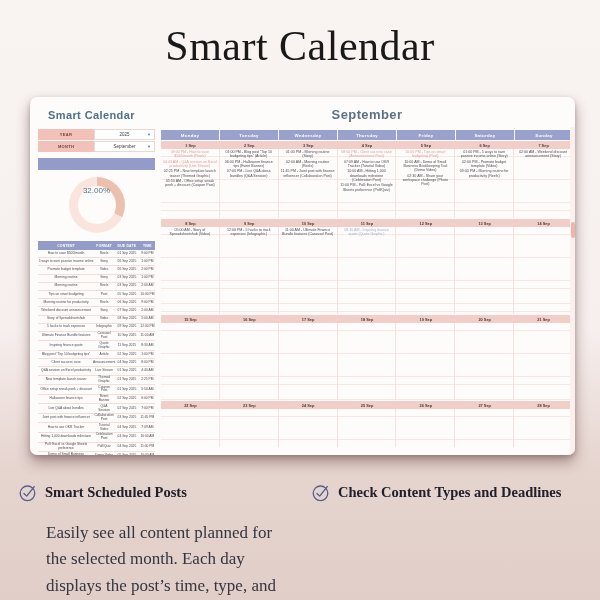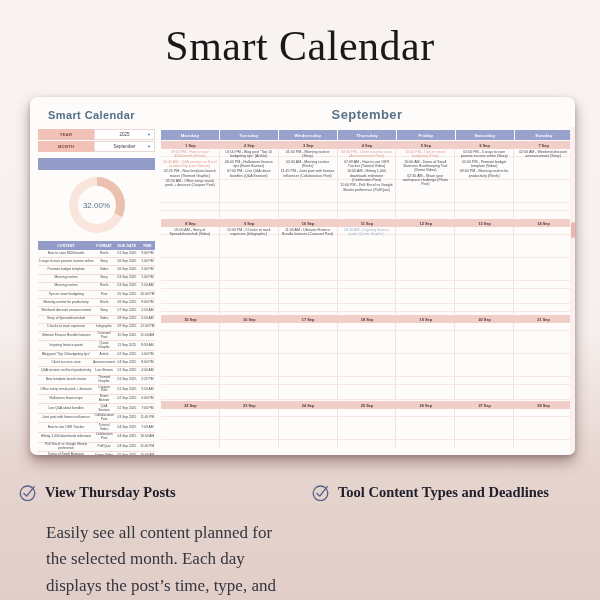--- a/index.html
+++ b/index.html
@@ -37,21 +37,21 @@
   .selector-caret { position:absolute; right:3px; color:#4a78c8; font-size:4px; }
   .accent-bar { height:12px; background:#939cc8; margin:6px 0 4px 0; }
   .donut-wrap { display:flex; align-items:center; justify-content:center; height:62px; position:relative; }
   .donut {
     width:56px; height:56px; border-radius:50%;
     background:conic-gradient(var(--arc,#ecc0ae) 0 32%, #f9e5dc 32% 100%);
     display:flex; align-items:center; justify-content:center;
   }
   .donut-hole {
     width:38px; height:38px; border-radius:50%; background:#fdfcfb;
-    display:flex; align-items:center; justify-content:center;
+    display:flex; justify-content:center;
   }
   .donut-label { font-size:8px; color:#53738b; }
   
   .sb-table { margin-top:5px; }
   .sb-head { display:flex; background:#939cc8; height:9px; align-items:center; }
   .sb-head > div { color:#fff; font-size:3.4px; font-weight:bold; text-align:center; letter-spacing:.2px; }
   .sb-row { display:flex; border-bottom:0.5px solid #f2ddd8; align-items:stretch; min-height:8.2px; }
   .sb-row > div {
     font-size:3.3px; color:#4a4a52; text-align:center;
     display:flex; align-items:center; justify-content:center; line-height:1.15; padding:.5px;
@@ -410,26 +410,26 @@
 
 </div>
 
 <div class="features">
   <div class="feature">
     <div class="feature-head">
       <svg class="check-icon" viewBox="0 0 24 24" fill="none">
         <circle cx="12" cy="13" r="9.2" stroke="#566089" stroke-width="1.7"></circle>
         <path d="M7.5 13.2 L11 16.6 L20.5 4.5" stroke="#566089" stroke-width="1.7" stroke-linecap="round" stroke-linejoin="round"></path>
       </svg>
-      <div class="feature-title">View Thursday Posts</div>
+      <div class="feature-title">Smart Scheduled Posts</div>
     </div>
     <div class="feature-body">Easily see all content planned for the selected month. Each day displays the post’s time, type, and title, giving you a complete overview of your weekly and monthly publishing schedule.</div>
   </div>
   <div class="feature">
     <div class="feature-head">
       <svg class="check-icon" viewBox="0 0 24 24" fill="none">
         <circle cx="12" cy="13" r="9.2" stroke="#566089" stroke-width="1.7"></circle>
         <path d="M7.5 13.2 L11 16.6 L20.5 4.5" stroke="#566089" stroke-width="1.7" stroke-linecap="round" stroke-linejoin="round"></path>
       </svg>
-      <div class="feature-title">Tool Content Types and Deadlines</div>
+      <div class="feature-title">Check Content Types and Deadlines</div>
     </div>
   </div>
 </div>
 
 </body></html>

